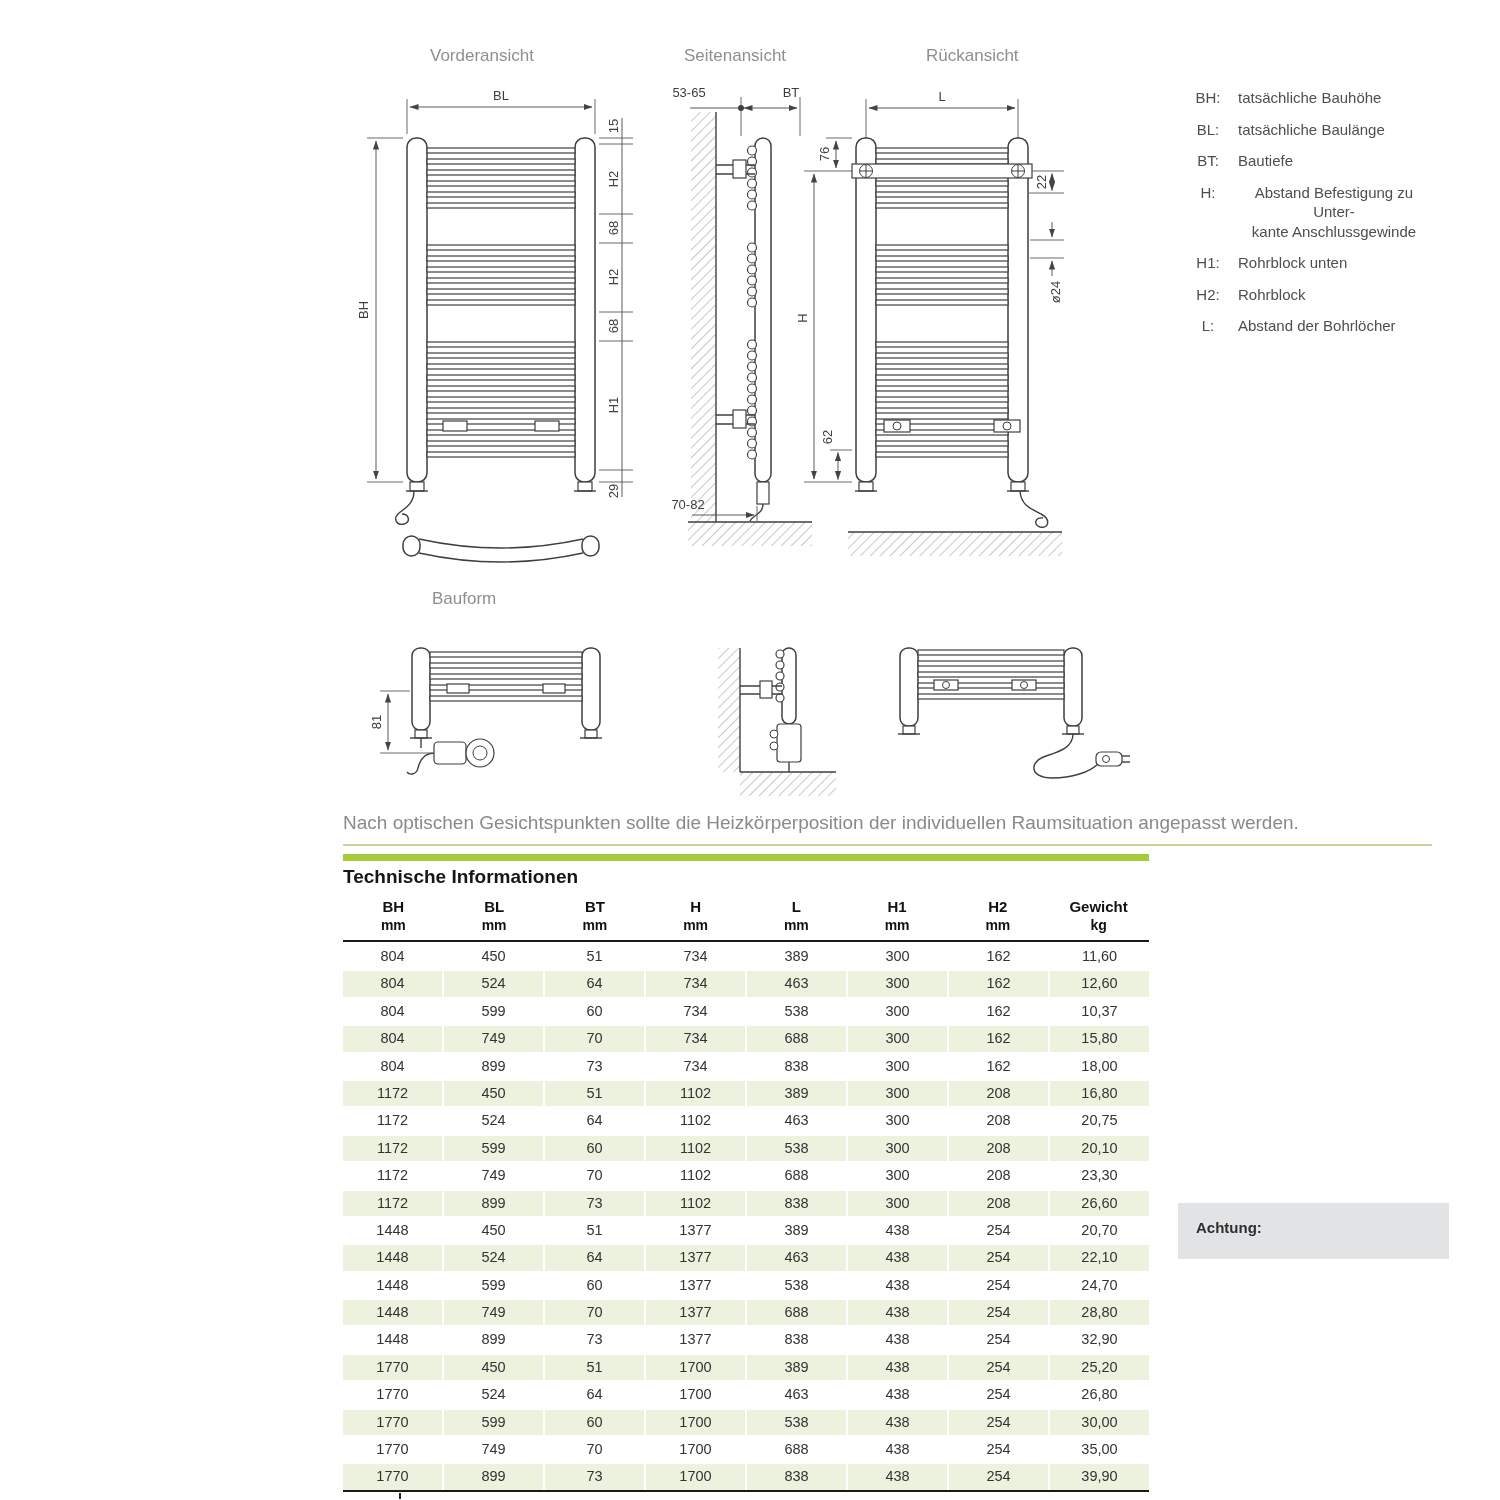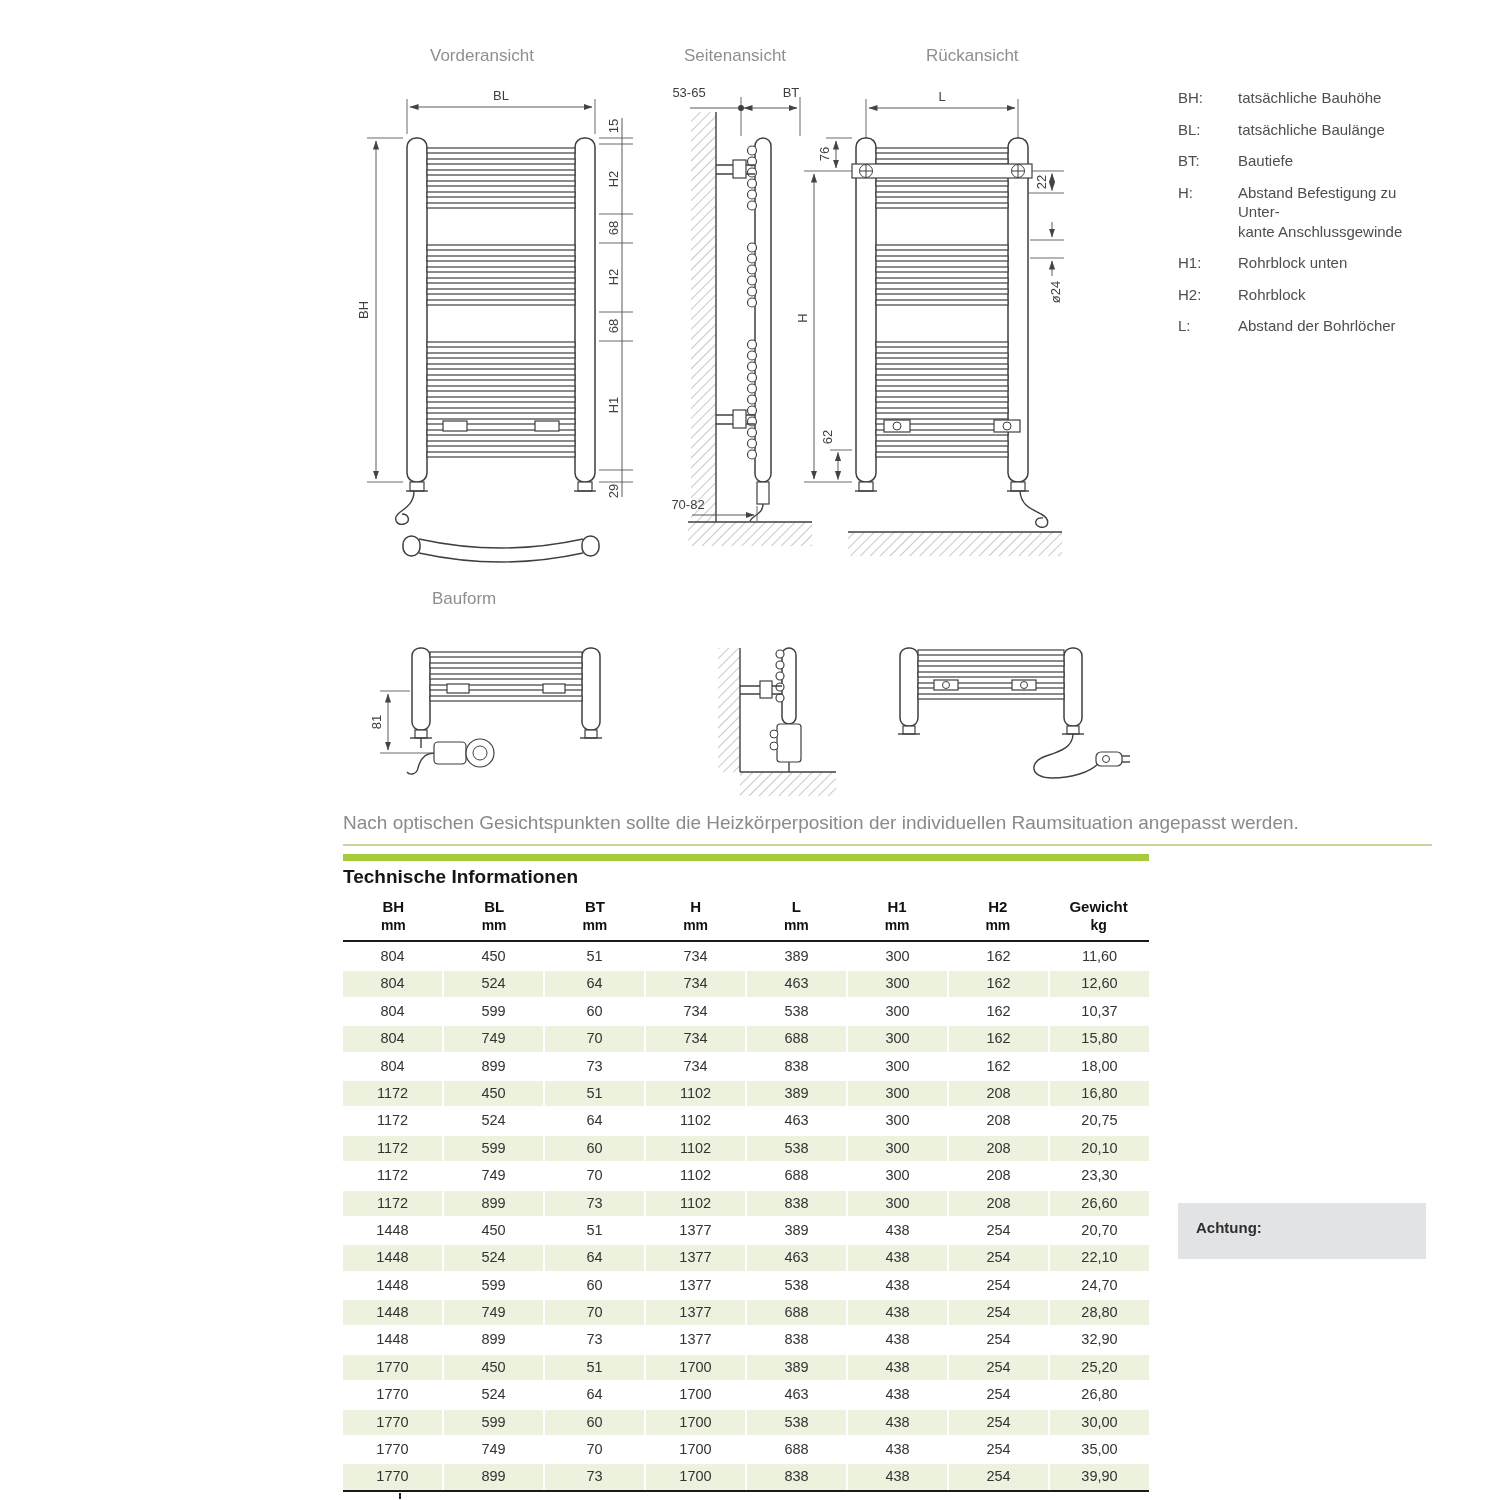--- a/index.html
+++ b/index.html
@@ -15,42 +15,42 @@
   .draw { stroke:#3f3f3f; stroke-width:1.4; fill:none; }
   .tube { stroke:#3f3f3f; stroke-width:1.5; fill:#fff; }
   .rung { stroke:#3f3f3f; stroke-width:1.2; fill:#fff; }
   .part { stroke:#3f3f3f; stroke-width:1.2; fill:#fff; }
   .thin { stroke-width:1; }
   .ext { stroke:#5a5a5a; stroke-width:0.9; fill:none; }
   .dim { stroke:#5a5a5a; stroke-width:1; fill:none; }
   .hatchrect { stroke:none; }
 
   .legend { left:1178px; top:88px; width:252px; font-size:15px; color:#4e4e4e; }
-  .lg-row { display:flex; margin-bottom:12px; line-height:19.5px; }
+  .lg-row { display:flex; margin-bottom:12px; line-height:19.5px;text-align:center; }
   .lg-key { flex:0 0 60px; }
   .lg-val { white-space:pre-line; }
 
   .section-band { left:343px; top:606px; width:1089px; height:31px; background:#F1F5E8; border-top:1px solid #C4D698; }
   .section-band .t { font-weight:bold; font-size:15px; color:#1c1c1c; padding:7px 0 0 8px; }
   .section-line { left:343px; top:844px; width:1089px; height:2px; background:#C4D698; }
   .note { left:343px; top:812px; width:1020px; font-size:19px; color:#8a8a8a; }
 
   .accent-bar { left:343px; top:854px; width:806px; height:7px; background:#A5CB3B; }
   .ti-title { left:343px; top:866px; font-size:19px; font-weight:bold; color:#161616; }
 
   .ti-table { left:343px; top:897px; width:806px; }
   .ti-head { display:grid; grid-template-columns:repeat(8,1fr); border-bottom:2px solid #1a1a1a; padding-bottom:5px; }
   .ti-hcell { text-align:center; font-weight:bold; color:#111; line-height:19px; font-size:15px; }
   .ti-hcell .unit { font-size:14px; }
   .ti-body { display:grid; row-gap:2px; padding-top:2px; border-bottom:2px solid #1a1a1a; }
   .ti-row { display:grid; grid-template-columns:repeat(8,1fr); column-gap:2px; height:25.4px; }
   .ti-cell { text-align:center; font-size:14.5px; line-height:25.4px; color:#333; }
   .ti-row.alt .ti-cell { background:#EDF2DF; }
 
-  .warning { left:1178px; top:1203px; width:248px; background:#E2E3E4; padding:16px 18px 18px; font-size:15px; color:#2e2e2e; }
+  .warning { left:1178px; top:1203px; width:271px; background:#E2E3E4; padding:16px 18px 18px; font-size:15px; color:#2e2e2e; }
   .warning .w-title { font-weight:bold; margin-bottom:5px; }
   .warning .w-text { line-height:21.5px; white-space:pre-line; }
 
   .bottom-tick { left:399px; top:1493px; width:2px; height:6px; background:#222; }
 </style>
 </head>
 <body>
 
 <div class="page">
 

